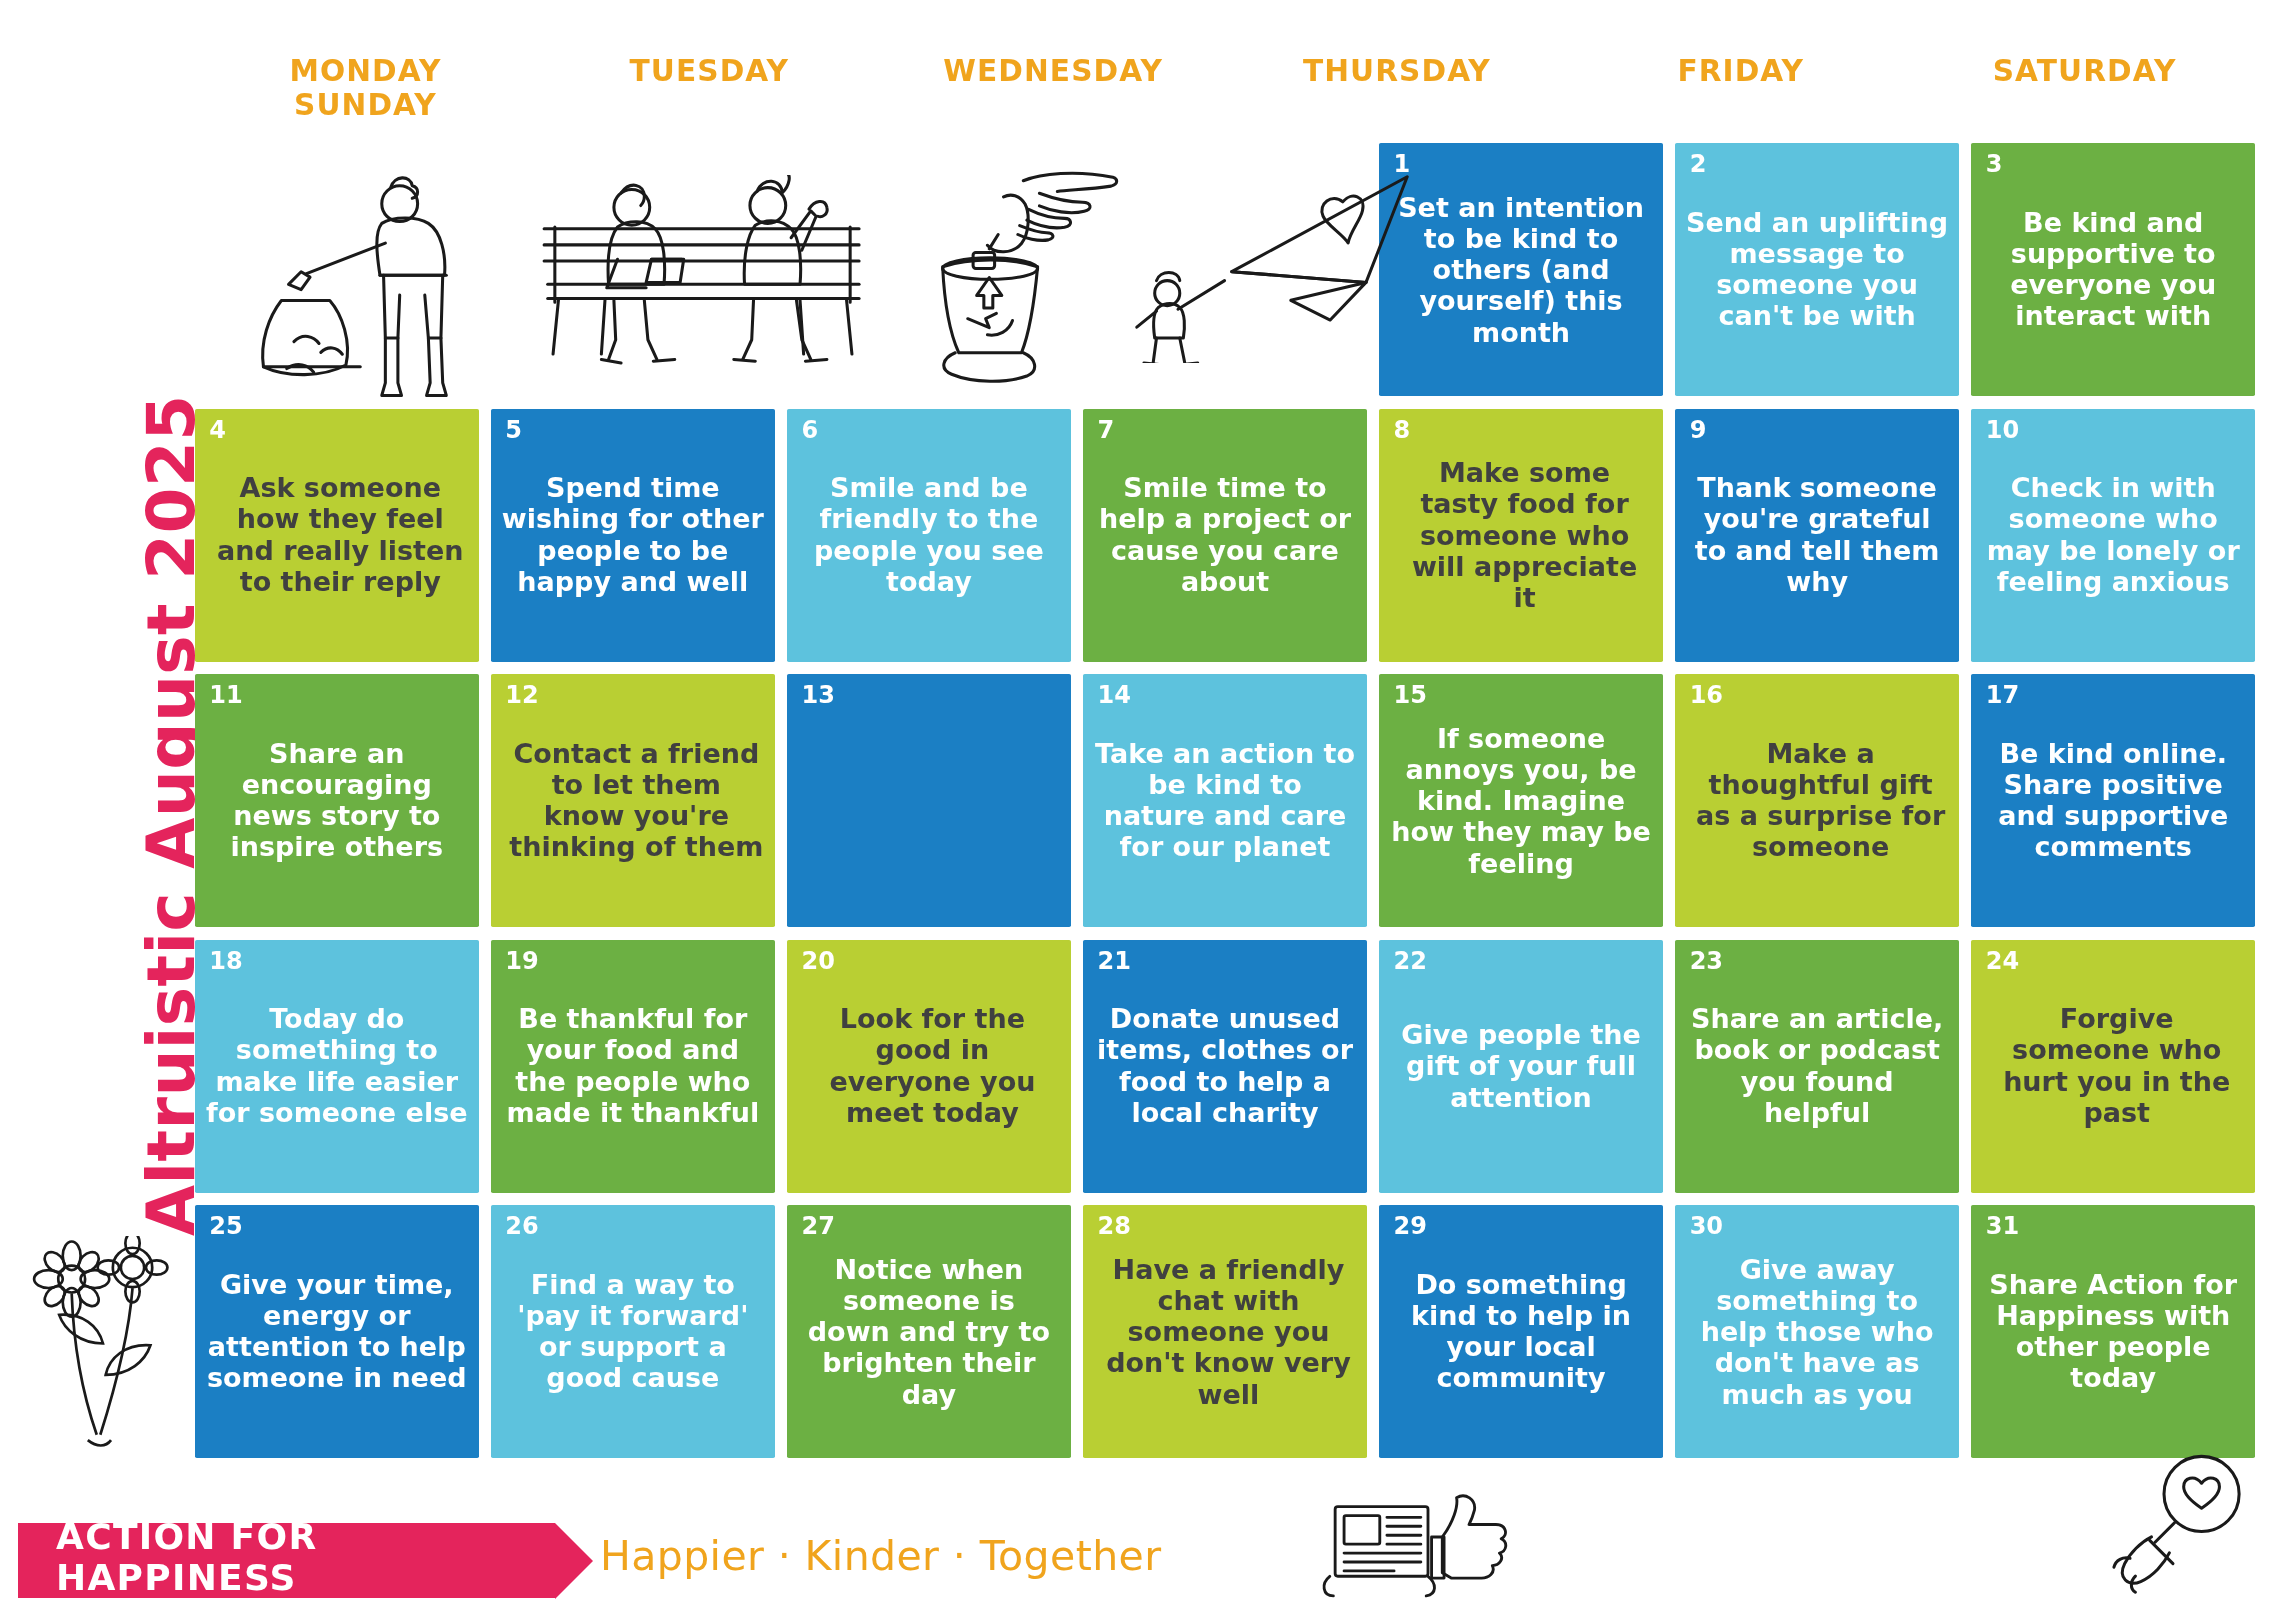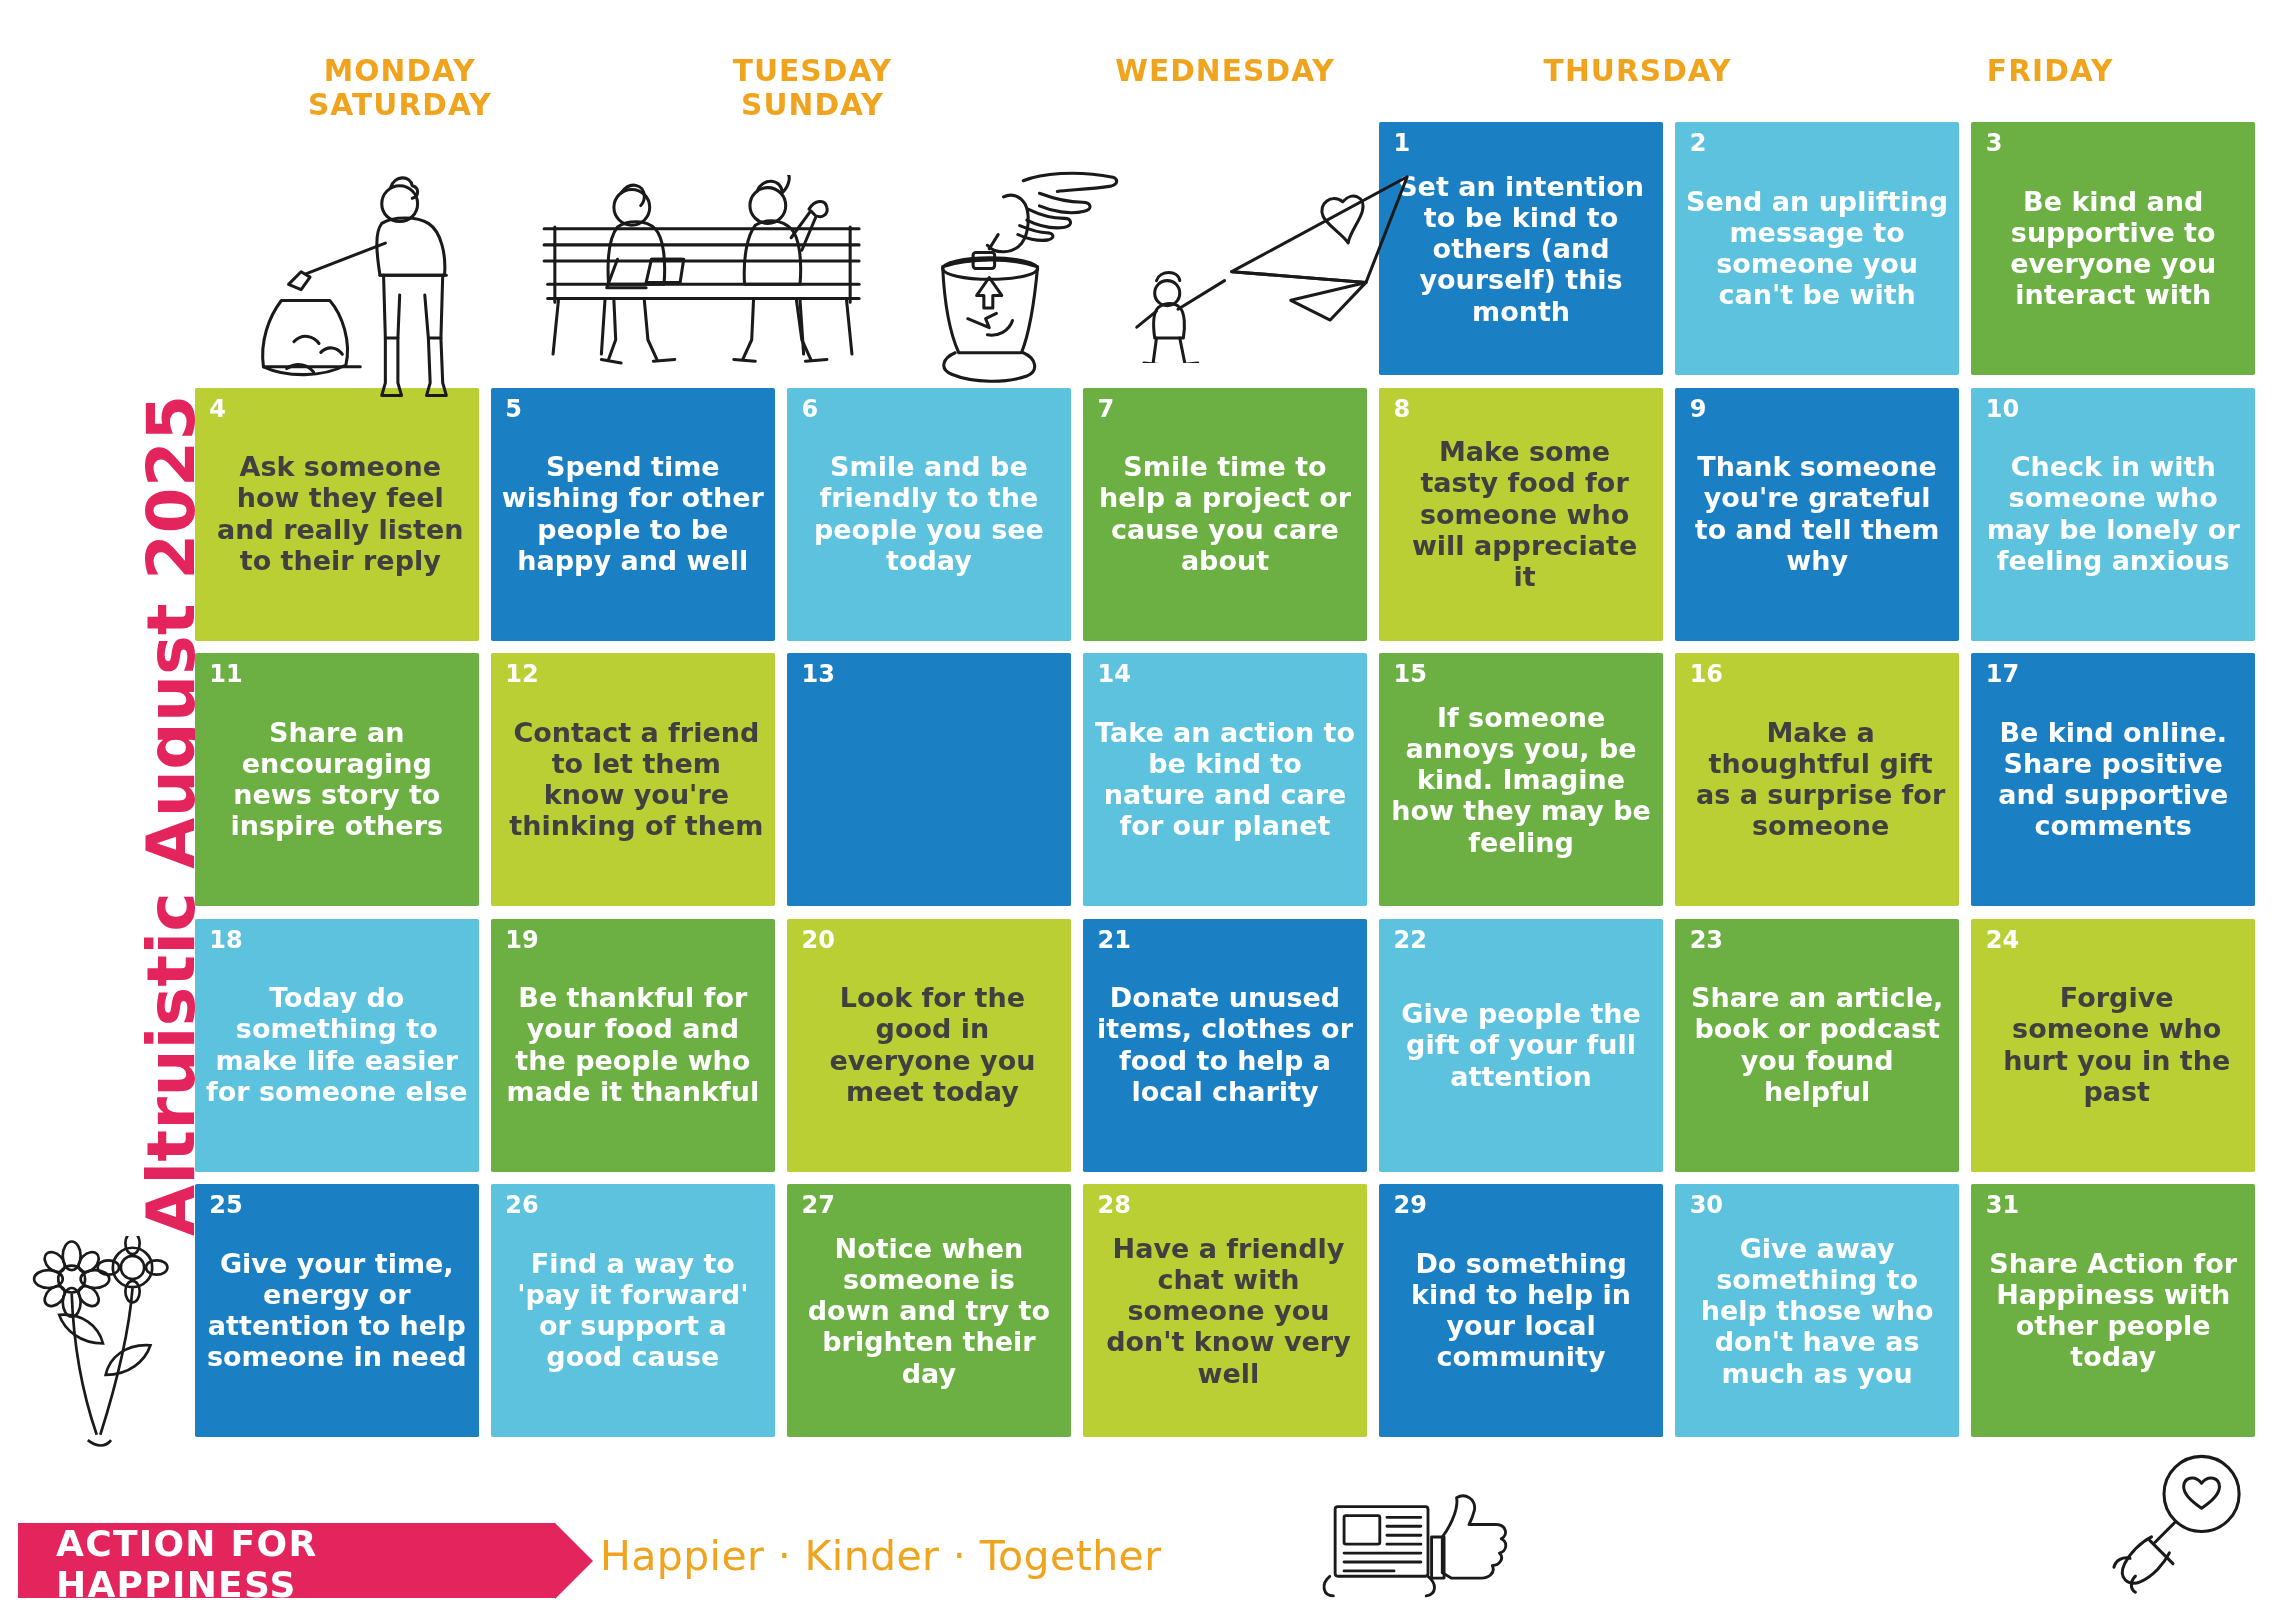--- a/index.html
+++ b/index.html
@@ -46,23 +46,23 @@
 
   
   .grid {
     position: absolute;
     left: 195px;
     top: 54px;
     width: 2060px;
   }
   .dayheads {
     display: grid;
-    grid-template-columns: repeat(5, 1fr);
+    grid-template-columns: repeat(6, 1fr);
     column-gap: 3px;
-    margin-bottom: 0;
+    margin-bottom: 21px;
   }
   .dayhead {
     text-align: center;
     color: #f0a41d;
     font-weight: bold;
     font-size: 29.6px;
     letter-spacing: 1.1px;
     font-family: "DejaVu Sans", "Liberation Sans", sans-serif;
   }
 
@@ -135,21 +135,21 @@
     height: 75px;
   }
   .brand-flag {
     position: absolute;
     left: 0;
     top: 0;
     height: 75px;
     width: 537px;
     background: #e4245c;
     display: flex;
-    align-items: flex-start;
+    align-items: flex-end;
     padding-left: 38px;
     box-sizing: border-box;
   }
   .brand-flag:after {
     content: "";
     position: absolute;
     right: -38px;
     top: 0;
     width: 0;
     height: 0;

